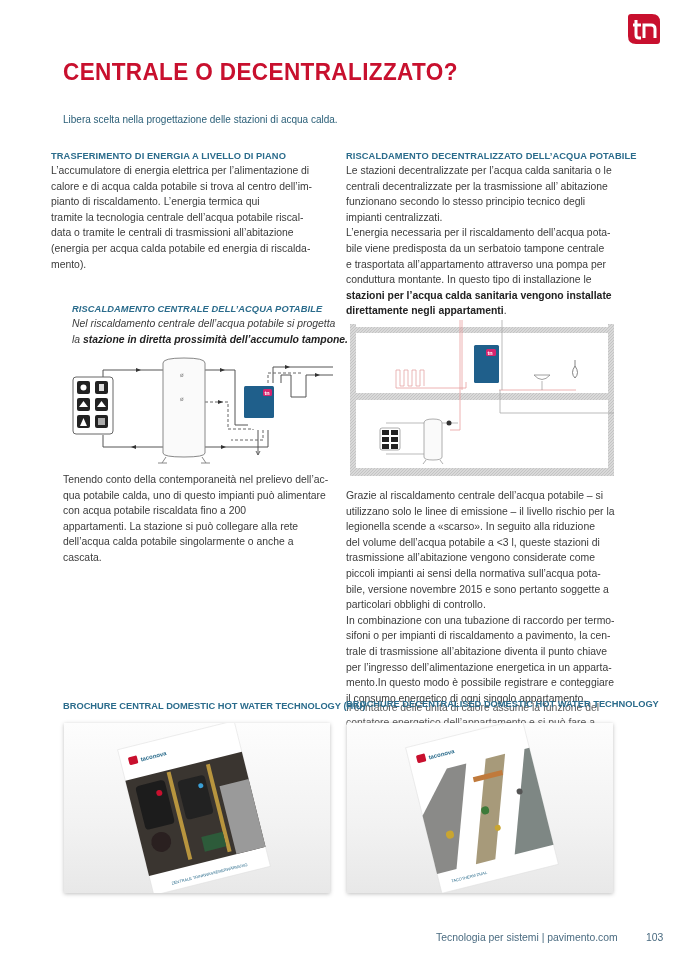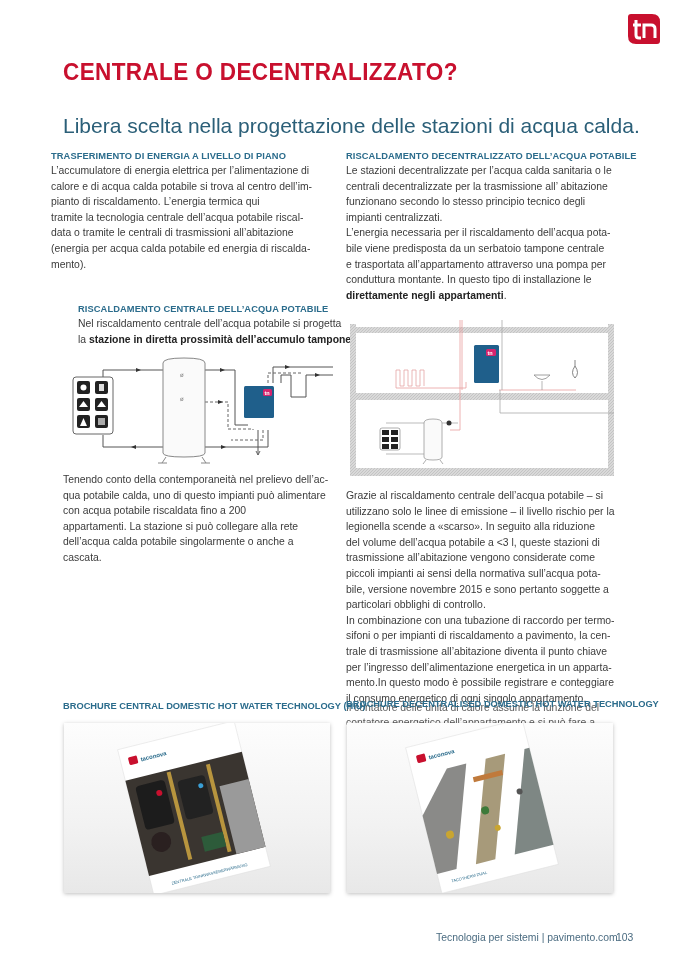--- a/index.html
+++ b/index.html
@@ -2,21 +2,21 @@
 <html><head>
 <meta charset="utf-8">
 <style>
   * { box-sizing: border-box; margin: 0; padding: 0; }
   html, body { width: 678px; height: 959px; background: #ffffff; overflow: hidden; }
   body { position: relative; font-family: "DejaVu Sans", sans-serif; color: #3a3a3a; }
 
   .logo { position: absolute; left: 628px; top: 14px; width: 32px; height: 30px; }
 
   .page-title { position: absolute; left: 63px; top: 58px; font-family: "Liberation Sans", sans-serif; font-weight: bold; font-size: 24.5px; letter-spacing: 0.4px; color: #c8102e; transform: scaleX(0.92); transform-origin: left top; white-space: nowrap; }
-  .subtitle { position: absolute; left: 63px; top: 114px; font-family: "Liberation Sans", sans-serif; font-size: 21px; color: #2b5f78; white-space: nowrap; }
+  .subtitle { position: absolute; left: 63px; top: 114px; font-family: "Liberation Sans", sans-serif; font-size: 10px; color: #2b5f78; white-space: nowrap; }
 
   .col { position: absolute; width: 270px; }
   .h { font-family: "Liberation Sans", sans-serif; font-weight: bold; font-size: 9.3px; color: #2b6c8c; letter-spacing: 0.1px; white-space: nowrap; line-height: 13px; }
   .p { font-family: "Liberation Sans", sans-serif; font-size: 10.4px; line-height: 15.6px; color: #3b3b3b; }
   .p b { color: #222; }
   .line { display: block; white-space: nowrap; }
 
   .diagram { position: absolute; }
   .brochure-title { position: absolute; font-family: "Liberation Sans", sans-serif; font-weight: bold; font-size: 9.3px; color: #2b6c8c; white-space: nowrap; }
   .brochure-card { position: absolute; background: linear-gradient(180deg,#fdfdfd 0%,#f2f2f2 60%,#e8e8e8 100%); box-shadow: 0 1px 4px rgba(0,0,0,0.25); overflow: hidden; }
@@ -44,21 +44,21 @@
     <span class="line">L’accumulatore di energia elettrica per l’alimentazione di</span>
     <span class="line">calore e di acqua calda potabile si trova al centro dell’im-</span>
     <span class="line">pianto di riscaldamento. L’energia termica qui</span>
     <span class="line">tramite la tecnologia centrale dell’acqua potabile riscal-</span>
     <span class="line">data o tramite le centrali di trasmissioni all’abitazione</span>
     <span class="line">(energia per acqua calda potabile ed energia di riscalda-</span>
     <span class="line">mento).</span>
   </div>
 </div>
 
-<div class="col" style="left:78px; top:303px;">
+<div class="col" style="left:72px; top:303px;font-style:italic;">
   <div class="h">RISCALDAMENTO CENTRALE DELL’ACQUA POTABILE</div>
   <div class="p">
     <span class="line">Nel riscaldamento centrale dell’acqua potabile si progetta</span>
     <span class="line"><span>la </span><b>stazione in diretta prossimità dell’accumulo tampone.</b></span>
   </div>
 </div>
 
 <svg class="diagram" style="left:63px; top:355px;" width="270" height="110" viewBox="0 0 270 110">
   <g stroke="#555" stroke-width="1" fill="none">
     <path d="M40 25 V15 H100"></path>
@@ -130,20 +130,21 @@
   <div class="h">RISCALDAMENTO DECENTRALIZZATO DELL’ACQUA POTABILE</div>
   <div class="p">
     <span class="line">Le stazioni decentralizzate per l’acqua calda sanitaria o le</span>
     <span class="line">centrali decentralizzate per la trasmissione all’ abitazione</span>
     <span class="line">funzionano secondo lo stesso principio tecnico degli</span>
     <span class="line">impianti centralizzati.</span>
     <span class="line">L’energia necessaria per il riscaldamento dell’acqua pota-</span>
     <span class="line">bile viene predisposta da un serbatoio tampone centrale</span>
     <span class="line">e trasportata all’appartamento attraverso una pompa per</span>
     <span class="line">conduttura montante. In questo tipo di installazione le</span>
+    <b class="line">stazioni per l’acqua calda sanitaria vengono installate</b>
     <span class="line"><b>direttamente negli appartamenti</b><span>.</span></span>
   </div>
 </div>
 
 <svg class="diagram" style="left:346px; top:320px;" width="272" height="160" viewBox="0 0 272 160">
   <defs>
     <pattern id="hatch" width="3" height="3" patternUnits="userSpaceOnUse">
       <rect width="3" height="3" fill="#d9d9d9"></rect>
       <path d="M0 3 L3 0" stroke="#b5b5b5" stroke-width="0.6"></path>
     </pattern>
@@ -259,13 +260,13 @@
       <circle cx="62" cy="80" r="4" fill="#3d7a3a"></circle>
       <circle cx="70" cy="100" r="3" fill="#c9a531"></circle>
       <circle cx="100" cy="70" r="3" fill="#555"></circle>
       <rect x="58" y="45" width="30" height="5" fill="#c07a3c"></rect>
       <text x="12" y="142" font-size="4" fill="#2b6c8c" font-family="Liberation Sans, sans-serif">TACOTHERM DUAL</text>
     </g>
   </svg>
 </div>
 
 <div class="footer" style="left:436px;">Tecnologia per sistemi  |  pavimento.com</div>
-<div class="footer" style="left:616px;">103</div>
+<div class="footer" style="left:646px;">103</div>
 
 </body></html>

